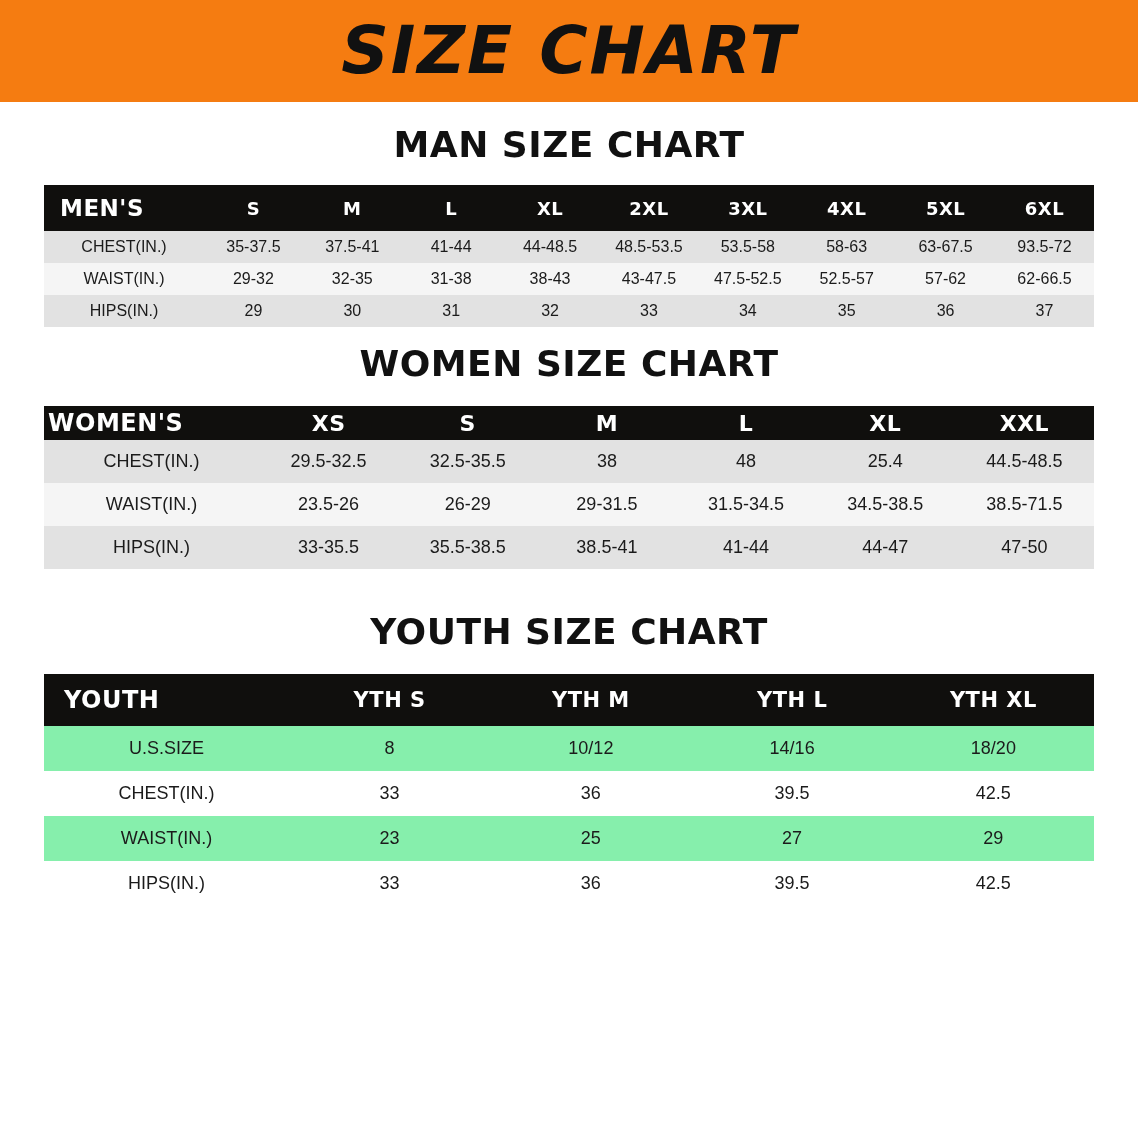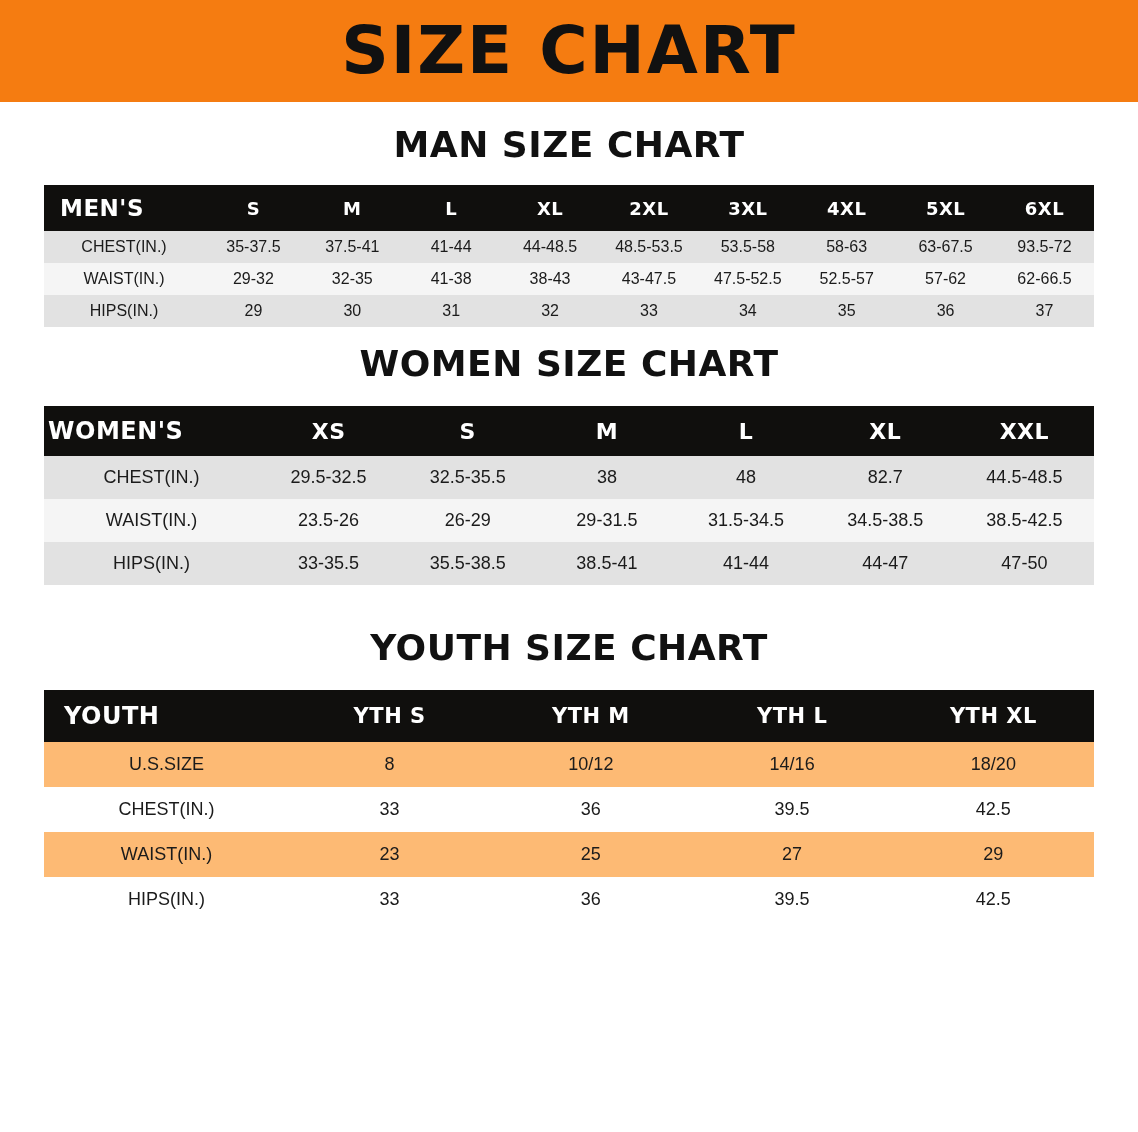--- a/index.html
+++ b/index.html
@@ -24,20 +24,21 @@
     align-items: center;
     justify-content: center;
   }
   .banner-title {
     font-family: "DejaVu Sans", sans-serif;
     font-weight: 700;
     font-size: 66px;
     letter-spacing: 2px;
     color: #111111;
     line-height: 1;
+    font-style: italic;
   }
   
   .section-title {
     text-align: center;
     font-family: "DejaVu Sans", sans-serif;
     font-weight: 700;
     font-size: 36px;
     color: #111111;
     letter-spacing: 0.5px;
   }
@@ -82,28 +83,28 @@
     font-size: 17px;
   }
   
   tbody tr.odd  td { background: #E2E2E2; }
   tbody tr.even td { background: #F5F5F5; }
 
   
   .youth thead th { font-size: 21px; padding: 12px 20px; }
   .youth thead th.rowhead { font-size: 24px; }
   .youth tbody td { font-size: 18px; padding: 12px 2px; }
-  .youth tbody tr.odd td  { background: #fdba74; }
+  .youth tbody tr.odd td  { background: #86efac; }
   .youth tbody tr.even td { background: #FFFFFF; }
 
   .men thead th { font-size: 18px; }
   .men thead th.rowhead { font-size: 23px; }
   .men tbody td { font-size: 16px; }
 
-  .women thead th { font-size: 22px; padding: 11px 4px; }
+  .women thead th { font-size: 22px; padding: 3px 4px; }
   .women thead th.rowhead { font-size: 24px; }
   .women tbody td { font-size: 18px; padding: 11px 2px; }
 
   
   .note {
     width: 1010px;
     margin: 18px auto 0 auto;
     color: #A51C14;
     font-family: "Liberation Sans", sans-serif;
     font-size: 25px;
@@ -148,21 +149,21 @@
           <td>48.5-53.5</td>
           <td>53.5-58</td>
           <td>58-63</td>
           <td>63-67.5</td>
           <td>93.5-72</td>
         </tr>
         <tr class="even">
           <td class="rowhead">WAIST(IN.)</td>
           <td>29-32</td>
           <td>32-35</td>
-          <td>41-38</td>
+          <td>31-38</td>
           <td>38-43</td>
           <td>43-47.5</td>
           <td>47.5-52.5</td>
           <td>52.5-57</td>
           <td>57-62</td>
           <td>62-66.5</td>
         </tr>
         <tr class="odd">
           <td class="rowhead">HIPS(IN.)</td>
           <td>29</td>
@@ -193,31 +194,31 @@
           <th>XXL</th>
         </tr>
       </thead>
       <tbody>
         <tr class="odd">
           <td class="rowhead">CHEST(IN.)</td>
           <td>29.5-32.5</td>
           <td>32.5-35.5</td>
           <td>38</td>
           <td>48</td>
-          <td>82.7</td>
+          <td>25.4</td>
           <td>44.5-48.5</td>
         </tr>
         <tr class="even">
           <td class="rowhead">WAIST(IN.)</td>
           <td>23.5-26</td>
           <td>26-29</td>
           <td>29-31.5</td>
           <td>31.5-34.5</td>
           <td>34.5-38.5</td>
-          <td>38.5-42.5</td>
+          <td>38.5-71.5</td>
         </tr>
         <tr class="odd">
           <td class="rowhead">HIPS(IN.)</td>
           <td>33-35.5</td>
           <td>35.5-38.5</td>
           <td>38.5-41</td>
           <td>41-44</td>
           <td>44-47</td>
           <td>47-50</td>
         </tr>

